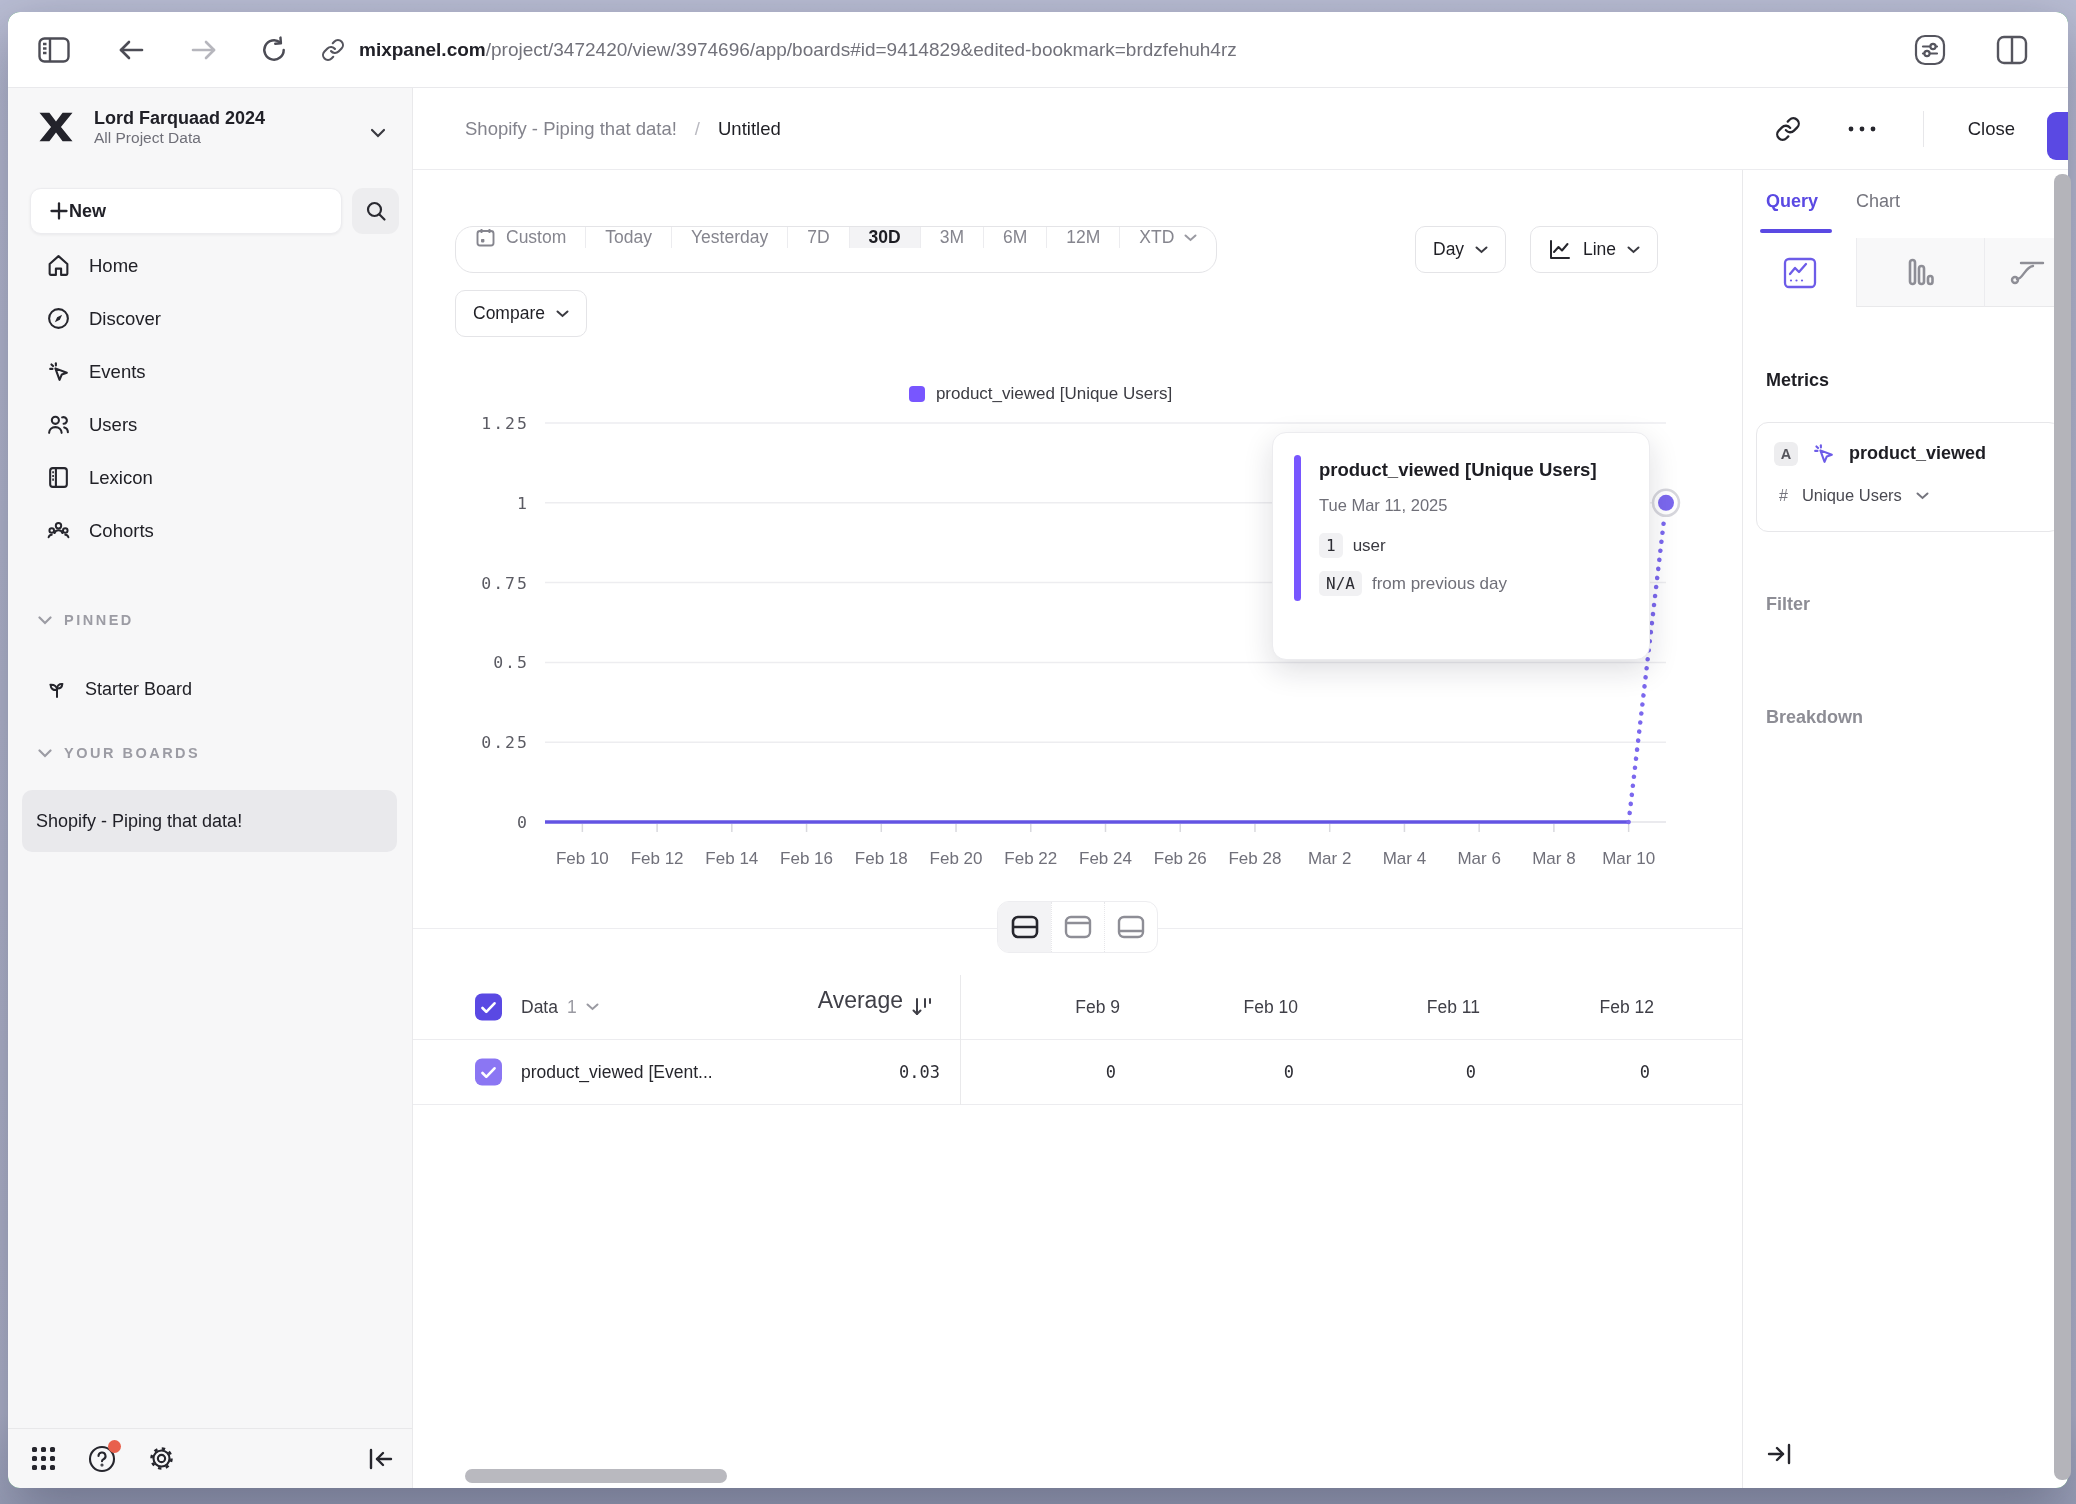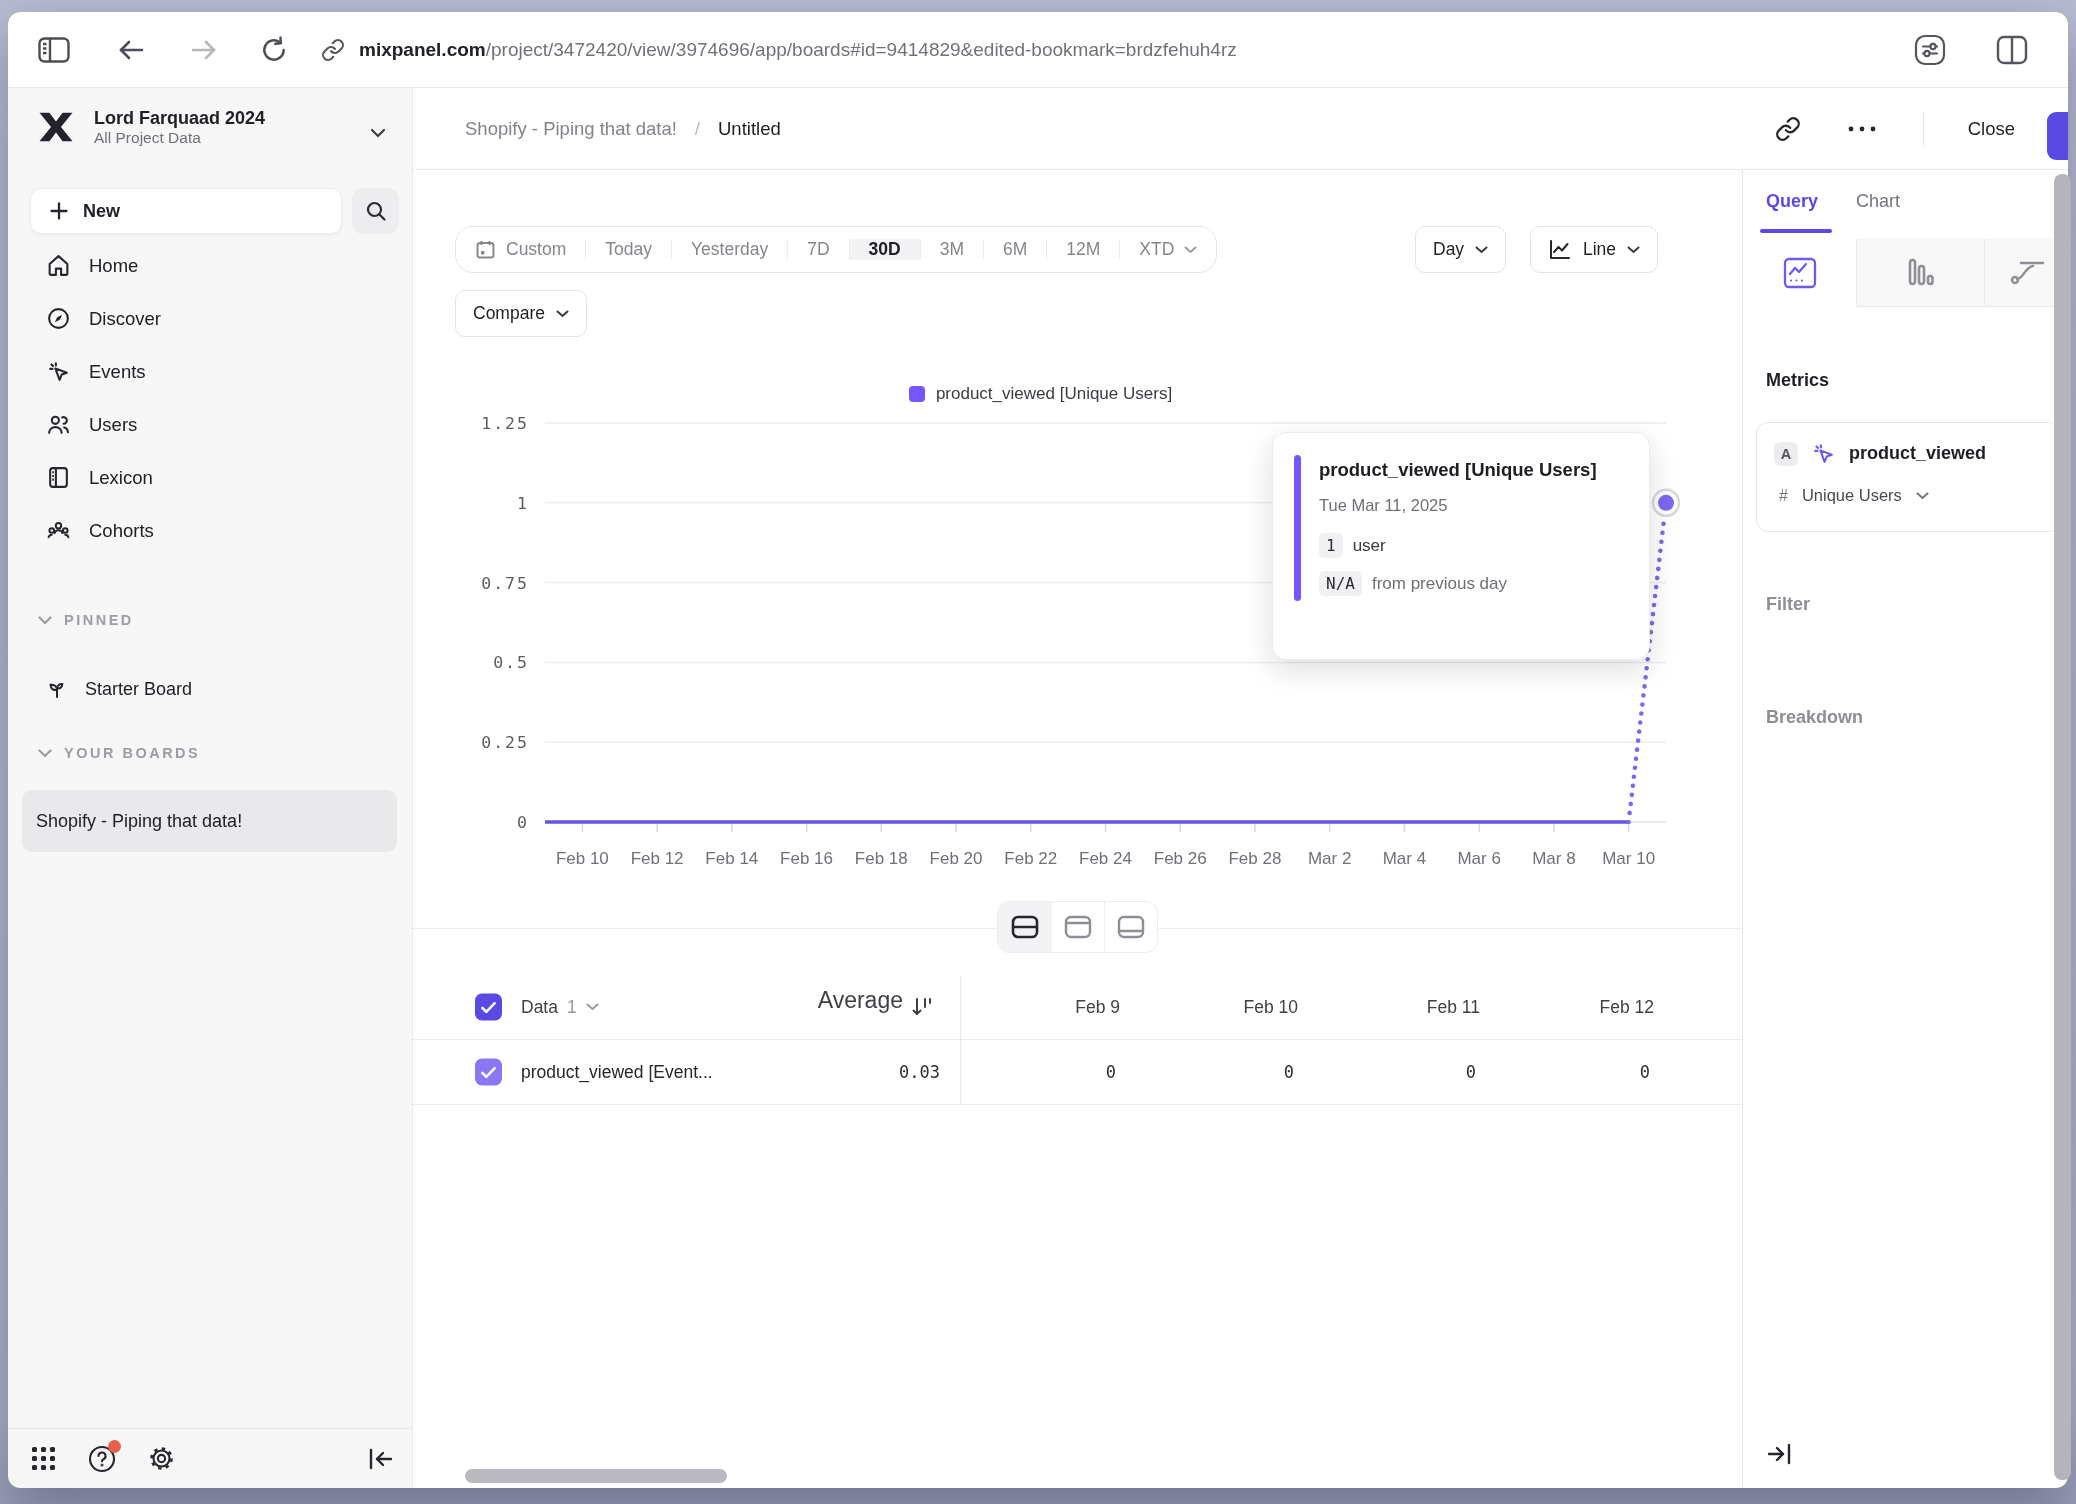--- a/index.html
+++ b/index.html
@@ -16,21 +16,21 @@
 .url .path{color:#71717a}
 .tb-right{position:absolute;right:40px;top:0;height:76px;display:flex;align-items:center;gap:48px}
 
 .app{position:absolute;left:0;top:76px;right:0;bottom:0}
 
 .sidebar{position:absolute;left:0;top:0;width:405px;height:100%;background:#f7f7f8;border-right:1px solid #e9e9eb}
 .proj{position:absolute;left:26px;top:17px;display:flex;align-items:center;gap:16px}
 .proj-name{font-size:18px;font-weight:700;color:#202027;line-height:1.25}
 .proj-sub{font-size:15.5px;color:#6f6f78;font-weight:400}
 .newrow{position:absolute;left:22px;top:100px;right:13px;height:46px;display:flex;gap:10px}
-.btn-new{flex:1;background:#fff;border:1px solid #ececef;border-radius:11px;box-shadow:0 1px 3px rgba(20,20,40,.06);display:flex;align-items:center;gap:14px;padding-left:18px;font-size:18px;font-weight:600;color:#202027}
+.btn-new{flex:1;background:#fff;border:1px solid #ececef;border-radius:11px;box-shadow:0 1px 3px rgba(20,20,40,.06);display:flex;align-items:center;padding-left:18px;font-size:18px;font-weight:600;color:#202027}
 .btn-search{width:47px;background:#ededef;border-radius:11px;display:flex;align-items:center;justify-content:center;color:#2a2a31}
 .nav{position:absolute;left:0;top:151px;right:0}
 .nav-item{height:53px;display:flex;align-items:center;padding-left:37px;gap:18px;font-size:18.5px;font-weight:500;color:#212127;cursor:default}
 .nav-item .ic{width:26px;display:flex;justify-content:center;color:#26262d}
 .sect{position:absolute;left:30px;display:flex;align-items:center;gap:12px;font-size:14.5px;letter-spacing:2.5px;font-weight:700;color:#9c9ca4}
 .srow{position:absolute;left:37px;display:flex;align-items:center;gap:16px;font-size:18px;color:#212127}
 .board-item{position:absolute;left:14px;right:15px;top:702px;height:62px;background:#e9e9ec;border-radius:10px;display:flex;align-items:center;padding-left:14px;font-size:18px;color:#202027}
 .side-foot{position:absolute;left:0;right:0;bottom:0;height:60px;border-top:1px solid #e8e8ea;display:flex;align-items:center;padding-left:22px;gap:30px;color:#26262d}
 .collapse{position:absolute;right:18px;color:#26262d}
 
@@ -38,21 +38,21 @@
 .crumb{position:absolute;left:52px;top:0;height:82px;display:flex;align-items:center;gap:18px;font-size:18.5px}
 .crumb .board{color:#83838c}
 .crumb .sep{color:#b9b9c0}
 .crumb .page{color:#1f1f25}
 .hdr-right{position:absolute;right:53px;top:0;height:82px;display:flex;align-items:center;gap:44px}
 .hdr-div{width:1px;height:36px;background:#e7e7ea}
 .close-lbl{font-size:18.5px;color:#1f1f25}
 .save-stub{position:absolute;right:0;top:24px;width:21px;height:48px;background:#5a49e3;border-radius:9px 0 0 9px}
 
 .main{position:absolute;left:405px;top:82px;width:1329px;bottom:0;background:#fff;overflow:hidden}
-.seg{position:absolute;left:42px;top:56px;height:47px;display:flex;align-items:center;background:#fff;border:1px solid #e4e4e7;border-radius:18px;overflow:hidden}
+.seg{position:absolute;left:42px;top:56px;height:47px;display:flex;align-items:flex-start;background:#fff;border:1px solid #e4e4e7;border-radius:18px;overflow:hidden}
 .seg-item{display:flex;align-items:center;gap:10px;padding:0 19px;font-size:17.5px;color:#85858e;border-left:1px solid #ececef}
 .seg-item:first-child{border-left:none}
 .seg-item.sel{background:#f3f3f5;color:#1d1d23;font-weight:700}
 .pillbtn{position:absolute;height:47px;background:#fff;border:1px solid #e4e4e7;border-radius:10px;display:flex;align-items:center;gap:11px;padding:0 17px;font-size:17.5px;font-weight:500;color:#1f1f25}
 .legend{position:absolute;left:0;right:74px;top:214px;display:flex;align-items:center;justify-content:center;gap:11px;font-size:17px;color:#3c3c43}
 .legend .sw{width:16px;height:16px;border-radius:4px;background:#7856ff}
 .ylab{font-family:"DejaVu Sans Mono",monospace;font-size:16.5px;fill:#5b5b63;letter-spacing:2px}
 .xlab{font-size:17px;fill:#70707a;font-family:"Liberation Sans",sans-serif}
 
 .tooltip{position:absolute;left:859px;top:262px;width:378px;height:228px;background:#fff;border:1px solid #ececef;border-radius:14px;box-shadow:0 10px 30px rgba(20,20,45,.14);z-index:5}

